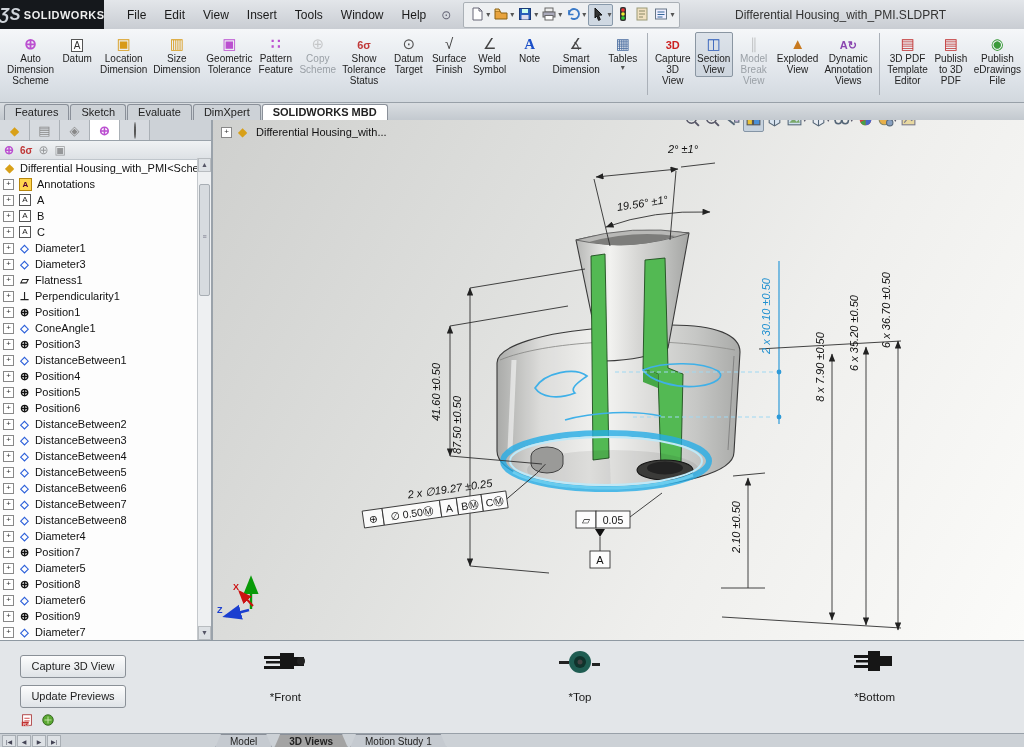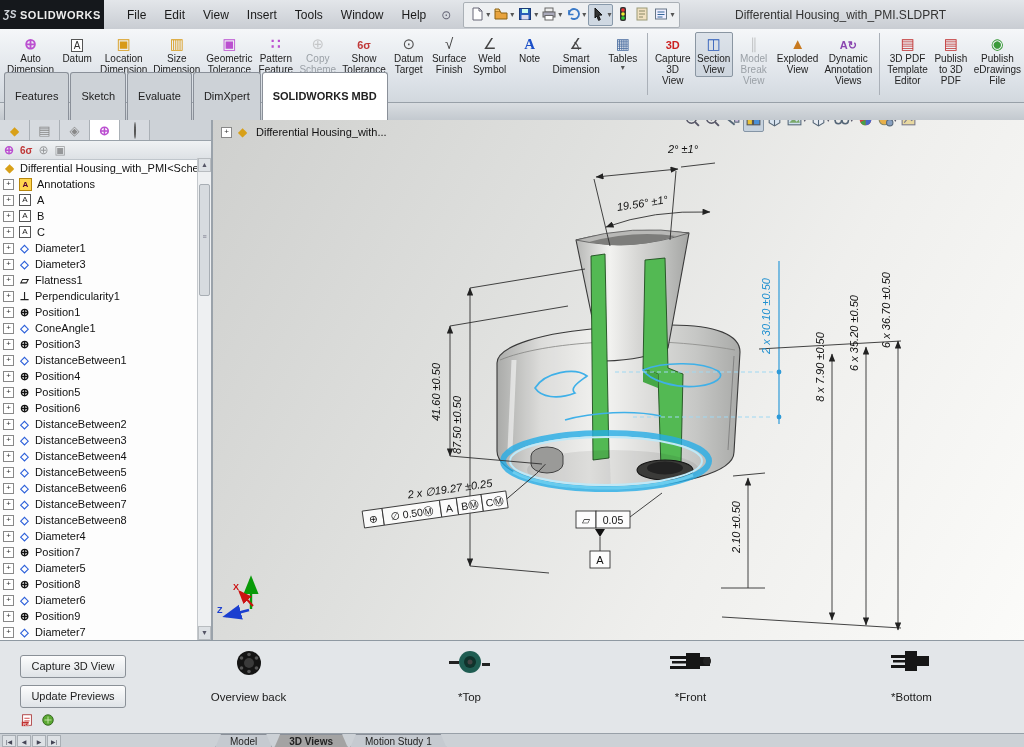--- a/index.html
+++ b/index.html
@@ -5,21 +5,21 @@
   html,body{margin:0;padding:0;background:#9aa0a6;}
   #app{position:relative;width:1024px;height:747px;overflow:hidden;
        font-family:"Liberation Sans",sans-serif;font-size:11px;color:#222;
        background:#d4d7db;user-select:none;}
   
   #titlebar{position:absolute;left:0;top:0;width:1024px;height:29px;
     background:linear-gradient(#e3e6ea,#c9cdd3);border-bottom:1px solid #8f959c;
     display:flex;align-items:center;}
   #logo{width:104px;height:29px;background:#15181c;color:#eee;display:flex;
     align-items:center;justify-content:center;font-weight:bold;font-size:11px;letter-spacing:.5px;}
-  #logo .ds{font-style:italic;color:#cfd4da;margin-right:3px;font-size:10px;}
+  #logo .ds{font-style:italic;color:#cfd4da;margin-right:3px;font-size:16px;}
   #menus{display:flex;margin-left:14px;gap:0;}
   .menu{padding:0 9px;font-size:12px;color:#1a1a1a;line-height:28px;cursor:default;}
   #pin{margin:0 6px;color:#667;font-size:12px;}
   #quickbar{display:flex;align-items:center;margin-left:6px;background:#eef0f2;
     border:1px solid #aab0b6;border-radius:2px;padding:1px 4px;height:22px;gap:1px;}
   .qbtn{display:flex;align-items:center;padding:0 1px;height:20px;}
   .qbtn svg{width:16px;height:16px;}
   .qbtn .car{font-size:8px;color:#555;margin-left:1px;}
   .qbtn.sel{background:#cfd8e2;border:1px solid #8899aa;border-radius:2px;}
   #doctitle{margin-left:auto;margin-right:78px;font-size:12px;color:#333;}
@@ -34,21 +34,21 @@
   .rbtn.disabled .rlabel{color:#9aa0a6;}
   .rbtn.disabled .ricon{opacity:.45;filter:grayscale(1);}
   .rbtn.active{background:linear-gradient(#dde3ea,#cdd5de);border:1px solid #8a96a2;}
   .rcaret{font-size:8px;color:#555;line-height:8px;}
   .rdiv{width:1px;height:62px;background:#aab0b8;margin:4px 4px 0 4px;}
   .ib{display:inline-block;border:1px solid #555;font-size:10px;line-height:11px;
      padding:0 2px;color:#333;background:#fff;}
   
   #modetabs{position:absolute;left:0;top:103px;width:1024px;height:17px;
     background:linear-gradient(#d9dde1,#c3c9cf);display:flex;align-items:flex-end;padding-left:4px;box-sizing:border-box;}
-  .mtab{padding:17px 10px;font-size:11px;background:#cdd2d7;border:1px solid #8a9099;border-bottom:none;
+  .mtab{padding:1px 10px;font-size:11px;background:#cdd2d7;border:1px solid #8a9099;border-bottom:none;
     margin-right:1px;border-radius:3px 3px 0 0;color:#222;line-height:13px;}
   .mtab.active{background:#fff;font-weight:bold;}
   
   #main{position:absolute;left:0;top:120px;width:1024px;height:520px;display:flex;}
   #panel{width:213px;background:#fdfdfd;border-right:2px solid #9aa2aa;position:relative;box-sizing:border-box;}
   #mgrtabs{height:20px;background:#cdd2d7;display:flex;border-bottom:1px solid #9aa2aa;}
   .mgrtab{width:29px;display:flex;align-items:center;justify-content:center;border-right:1px solid #aab0b6;
     font-size:13px;background:#d6dadf;}
   .mgrtab.active{background:#fff;}
   .colorwheel{width:12px;height:12px;border-radius:50%;border:1px solid #555;
@@ -742,53 +742,40 @@
             <text x="3" y="14.3" font-size="4.5" fill="#fff">PDF</text>
           </svg></span>
         <span><svg viewBox="0 0 16 16">
             <circle cx="8" cy="8" r="6" fill="#5aa832" stroke="#2e6018"></circle>
             <path d="M4,8 h8 M8,4 v8" stroke="#cfe8b0"></path>
           </svg></span>
       </div>
     <div id="thumbs">
         <div class="thumb">
           <div><svg viewBox="0 0 46 34">
-              <circle cx="23" cy="16" r="12" fill="#141414"></circle>
-              <circle cx="23" cy="16" r="5" fill="#3a3a3a"></circle>
-              <circle cx="23" cy="7.5" r="1.8" fill="#555"></circle>
-              <circle cx="30.5" cy="11" r="1.8" fill="#555"></circle>
-              <circle cx="30.5" cy="21" r="1.8" fill="#555"></circle>
-              <circle cx="23" cy="24.5" r="1.8" fill="#555"></circle>
-              <circle cx="15.5" cy="21" r="1.8" fill="#555"></circle>
-              <circle cx="15.5" cy="11" r="1.8" fill="#555"></circle>
-            </svg></div>
-          <div class="tcap">Overview back</div>
-        </div>
-        <div class="thumb">
-          <div><svg viewBox="0 0 46 34">
-              <rect x="2" y="14" width="10" height="3" fill="#222"></rect>
-              <circle cx="23" cy="15" r="11" fill="#1f5d52"></circle>
-              <circle cx="23" cy="15" r="6" fill="#10332c"></circle>
-              <circle cx="23" cy="15" r="2.5" fill="#444"></circle>
-              <rect x="35" y="16" width="8" height="3" fill="#222"></rect>
-            </svg></div>
-          <div class="tcap">*Top</div>
-        </div>
-        <div class="thumb">
-          <div><svg viewBox="0 0 46 34">
               <g fill="#161616">
                 <rect x="18" y="6" width="14" height="16"></rect>
                 <rect x="2" y="9" width="16" height="3"></rect>
                 <rect x="4" y="14" width="14" height="2.5"></rect>
                 <rect x="2" y="19" width="16" height="3"></rect>
                 <rect x="32" y="10" width="10" height="9"></rect>
                 <circle cx="39" cy="14" r="4" fill="#222"></circle>
               </g>
             </svg></div>
           <div class="tcap">*Front</div>
+        </div>
+        <div class="thumb">
+          <div><svg viewBox="0 0 46 34">
+              <rect x="2" y="14" width="10" height="3" fill="#222"></rect>
+              <circle cx="23" cy="15" r="11" fill="#1f5d52"></circle>
+              <circle cx="23" cy="15" r="6" fill="#10332c"></circle>
+              <circle cx="23" cy="15" r="2.5" fill="#444"></circle>
+              <rect x="35" y="16" width="8" height="3" fill="#222"></rect>
+            </svg></div>
+          <div class="tcap">*Top</div>
         </div>
         <div class="thumb">
           <div><svg viewBox="0 0 46 34">
               <g fill="#161616">
                 <rect x="2" y="8" width="14" height="3"></rect>
                 <rect x="4" y="13" width="12" height="2.5"></rect>
                 <rect x="2" y="18" width="14" height="3"></rect>
                 <rect x="16" y="4" width="12" height="20"></rect>
                 <rect x="28" y="9" width="12" height="10"></rect>
               </g>

